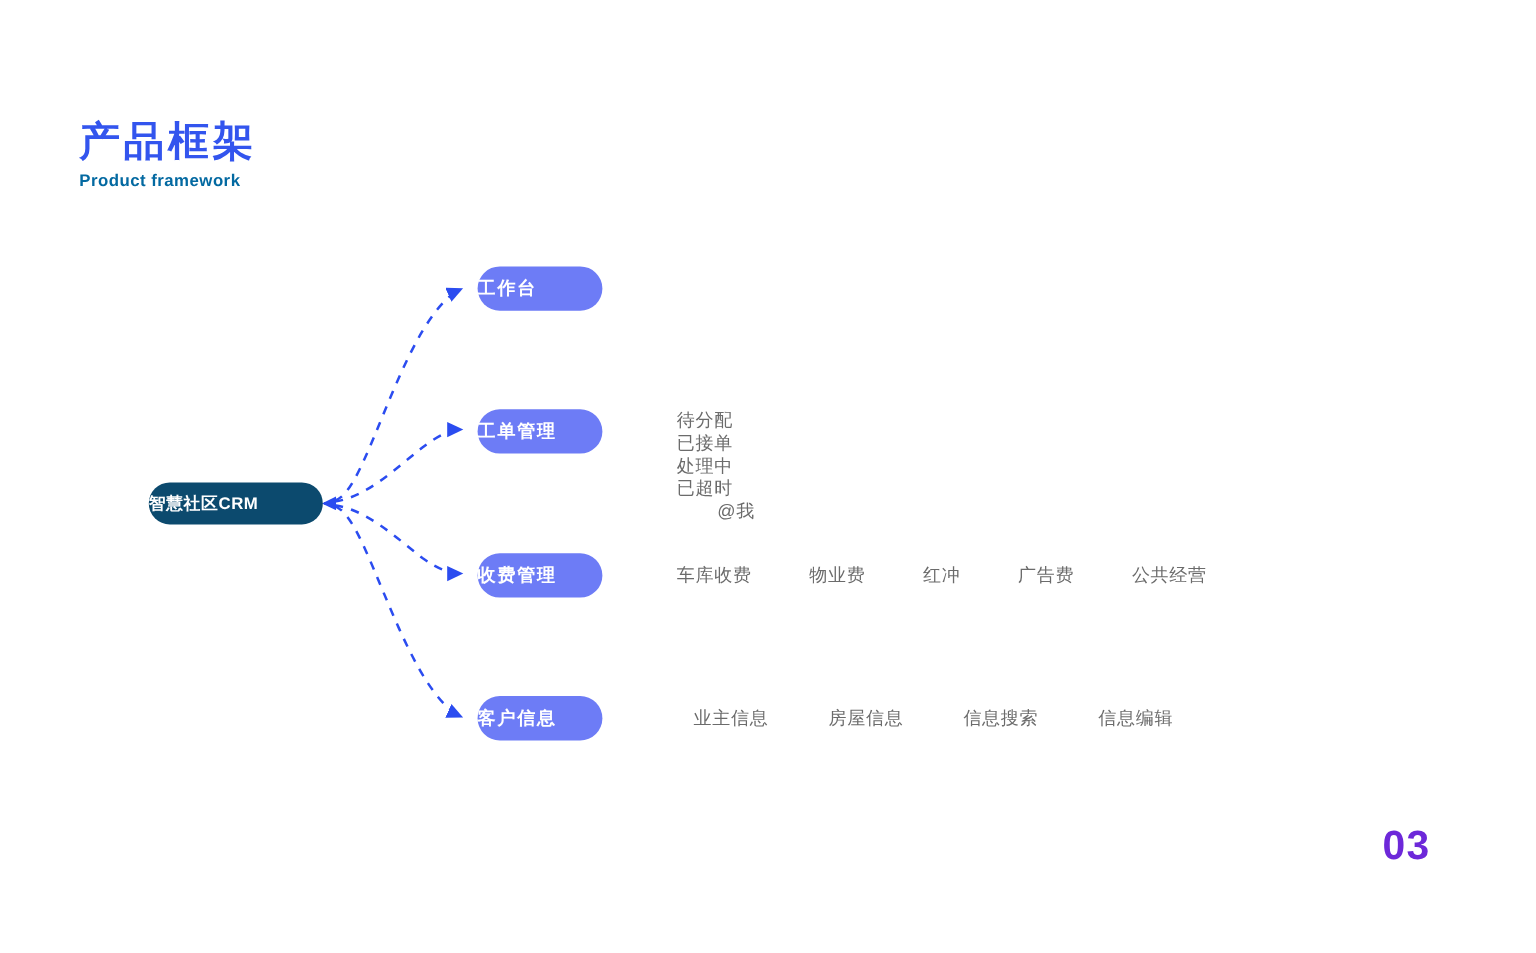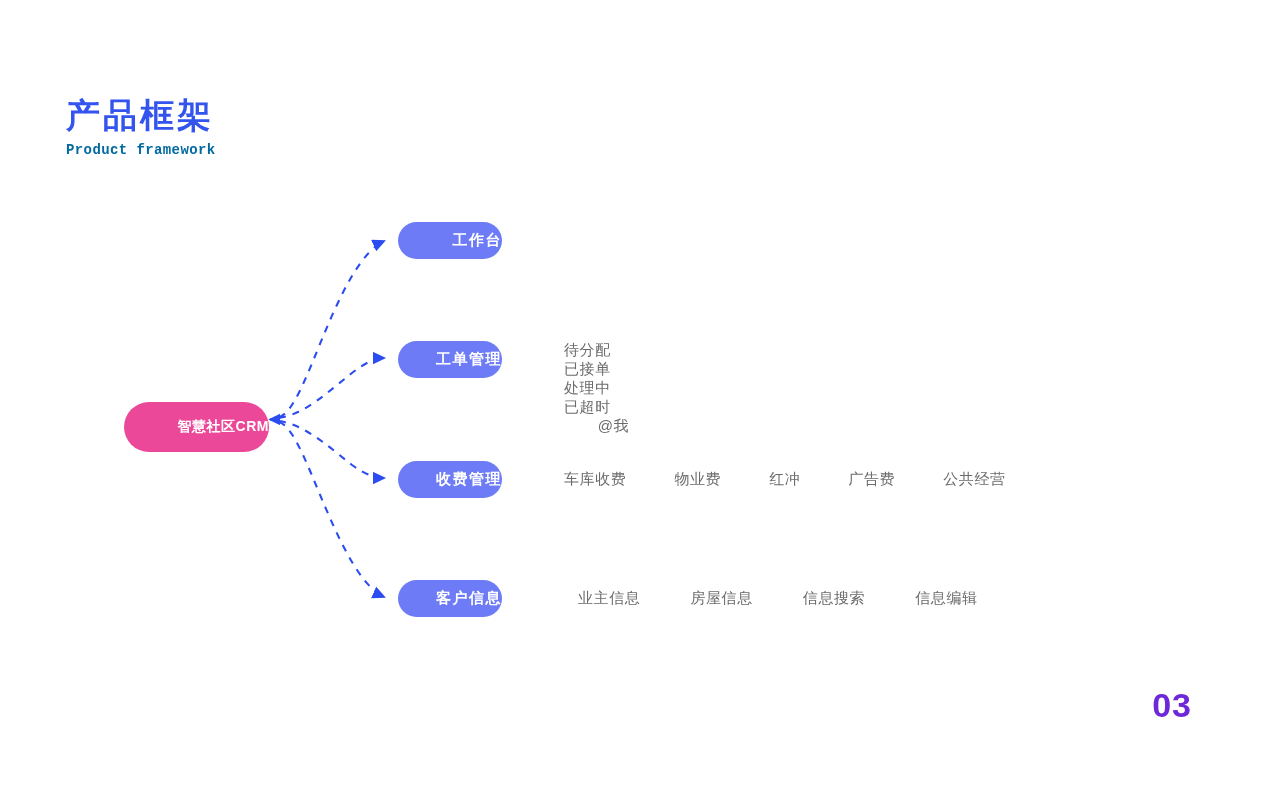--- a/index.html
+++ b/index.html
@@ -14,21 +14,20 @@
     overflow: hidden;
     font-family: "Liberation Sans", "DejaVu Sans", sans-serif;
     -webkit-font-smoothing: antialiased;
   }
 
   
   .header {
     position: absolute;
     left: 66px;
     top: 98px;
-    font-family: Liberation Mono, monospace;
   }
   .header-title {
     font-size: 34px;
     font-weight: bold;
     color: #3355ee;
     letter-spacing: 3px;
     line-height: 1.18;
     margin: 0;
     white-space: nowrap;
   }
@@ -56,33 +55,33 @@
     width: 1280px;
     height: 794px;
     pointer-events: none;
   }
 
   
   .node {
     position: absolute;
     display: flex;
     align-items: center;
-    justify-content: flex-end;
+    justify-content: flex-start;
     border-radius: 999px;
     color: #ffffff;
     font-weight: bold;
     white-space: nowrap;
     box-sizing: border-box;
   }
   .node-root {
     left: 124px;
     top: 402px;
     width: 145px;
-    height: 50px;
-    background: #ec4899;
+    height: 35px;
+    background: #0c4a6e;
     font-size: 14px;
     letter-spacing: 0.5px;
   }
   .node-branch {
     left: 398px;
     width: 104px;
     height: 37px;
     background: #6d7cf6;
     font-size: 15px;
     letter-spacing: 1.5px;

